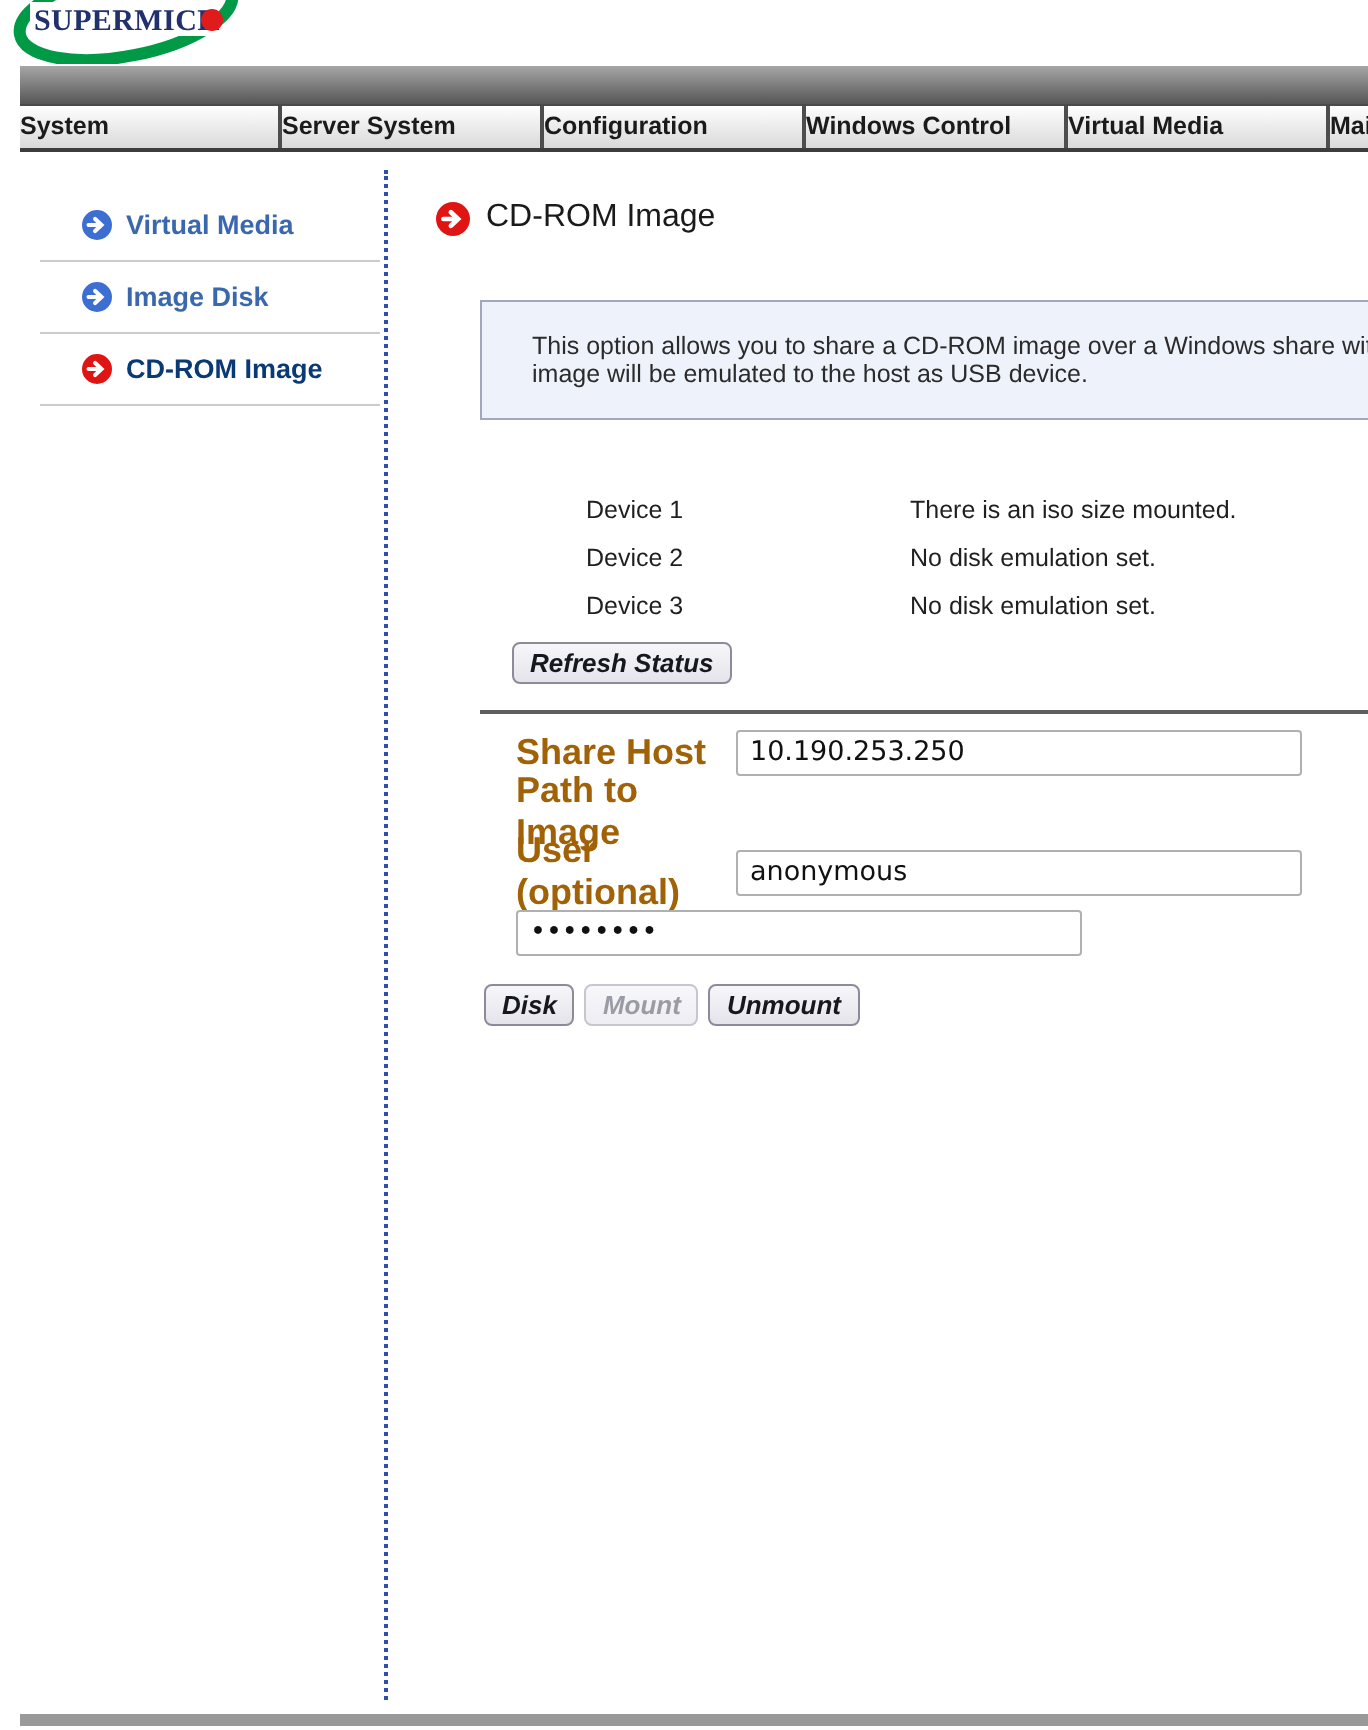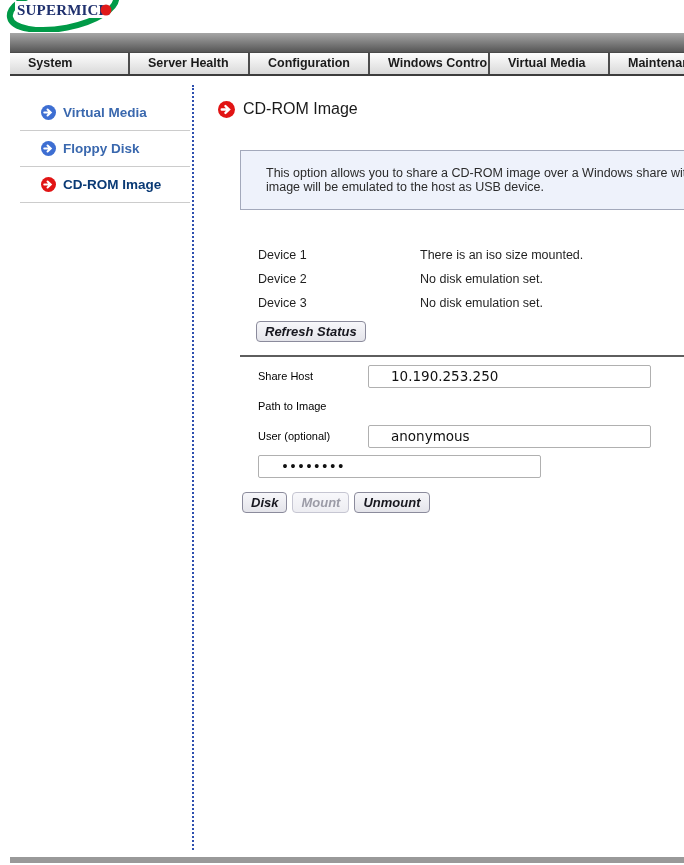--- a/index.html
+++ b/index.html
@@ -16,23 +16,23 @@
   }
   
   .tabs{
     position:absolute;left:10px;top:52px;height:24px;width:800px;
     display:flex;
     background:linear-gradient(#fefefe,#d9d9d9);
     border-top:1px solid #4a4a4a;border-bottom:2px solid #3c3c3c;
     box-sizing:border-box;
   }
   .tab{
-    width:120px;box-sizing:border-box;border-right:2px solid #4d4d4d;
+    width:131px;box-sizing:border-box;border-right:2px solid #4d4d4d;
     font-size:12.5px;font-weight:bold;color:#1b1b1b;
-    line-height:21px;padding-left:18px;cursor:default;
+    line-height:21px;cursor:default;
     white-space:nowrap;overflow:hidden;
   }
   
   .sidebar{position:absolute;left:20px;top:95px;width:170px;}
   .side-item{
     height:36px;display:flex;align-items:center;gap:7px;
     padding-left:21px;border-bottom:1px solid #ccc;box-sizing:border-box;
     font-size:13.5px;font-weight:bold;cursor:pointer;
   }
   .side-item .lbl{color:#3a68ae;}
@@ -52,41 +52,41 @@
   }
   .infobox{
     margin:32px 0 0 22px;width:898px;height:60px;box-sizing:border-box;
     background:#eef2fb;border:1px solid #a3a9bb;
     padding:15px 0 0 25px;font-size:12.5px;color:#2b2b2b;line-height:14px;
   }
   .infobox div{white-space:nowrap;}
   .devices{margin:33px 0 0 22px;}
   .dev-row{display:flex;height:24px;align-items:center;padding-left:18px;
     font-size:12.5px;color:#1f1f1f;}
-  .dev-row .dlabel{width:162px;flex:0 0 auto;}
+  .dev-row .dlabel{width:162px;flex:0 0 auto;margin-left:35px;}
   .refresh-wrap{margin:6px 0 0 16px;}
   .btn{
     font-family:"Liberation Sans",sans-serif;font-size:13px;font-weight:bold;
     color:#17171f;background:linear-gradient(#f7f7fa,#e4e4ea);
     border:1px solid #8b8b9c;border-radius:4px;padding:2px 8px;height:21px;
     cursor:pointer;
     font-style:italic;
   }
   .btn:disabled{color:#9b9ba6;border-color:#c6c6d2;
     background:linear-gradient(#f8f8fb,#ededf2);cursor:default;}
   .sep{
     margin:13px 0 0 22px;width:918px;height:0;
     border:none;border-top:2px solid #5e5e5e;
   }
   .form{margin:4px 0 0 22px;}
   .f-row{display:flex;align-items:center;height:30px;padding-left:18px;}
-  .f-row label{width:110px;flex:0 0 auto;font-size:11px;color:#000000;}
+  .f-row label{width:110px;flex:0 0 auto;font-size:18px;color:#a16207;font-weight:bold;}
   .f-row input{
     width:283px;height:23px;box-sizing:border-box;
-    border:1px solid #b0b0b0;border-radius:2px;padding:1px 22px;
+    border:1px solid #b0b0b0;border-radius:2px;padding:1px 6px;
     font-family:"DejaVu Sans",sans-serif;font-size:13.5px;color:#111;
     background:#fff;
   }
   .actions{display:flex;gap:5px;margin:11px 0 0 24px;}
   
   .bottombar{position:absolute;left:10px;top:857px;width:674px;height:6px;background:#999;}
 </style>
 </head>
 <body>
 
@@ -96,21 +96,21 @@
     <rect x="9" y="1" width="94" height="17" fill="#fff"></rect>
     <text x="11" y="15" font-family="Liberation Serif, serif" font-weight="bold" font-size="15" fill="#20316e" letter-spacing="0.2">SUPERMICR</text>
     <circle cx="100" cy="10" r="5.5" fill="#e01b1b"></circle>
   </svg>
 </div>
 
 <div class="topbar"></div>
 
 <div class="tabs">
   <div class="tab">System</div>
-  <div class="tab">Server Health</div>
+  <div class="tab">Server System</div>
   <div class="tab">Configuration</div>
   <div class="tab">Windows Control</div>
   <div class="tab">Virtual Media</div>
   <div class="tab">Maintenance</div>
 </div>
 
 <div class="sidebar">
   <div class="side-item">
     <span class="ca blue">
       <svg viewBox="0 0 16 16" width="15" height="15">
@@ -120,21 +120,21 @@
     </span>
     <span class="lbl">Virtual Media</span>
   </div>
   <div class="side-item">
     <span class="ca blue">
       <svg viewBox="0 0 16 16" width="15" height="15">
           <circle cx="8" cy="8" r="8" fill="currentColor"></circle>
           <path d="M3.5 8h6.2M7 4.8 10.4 8 7 11.2" stroke="#fff" stroke-width="2.2" fill="none" stroke-linecap="round"></path>
         </svg>
     </span>
-    <span class="lbl">Floppy Disk</span>
+    <span class="lbl">Image Disk</span>
   </div>
   <div class="side-item sel">
     <span class="ca red">
       <svg viewBox="0 0 16 16" width="15" height="15">
           <circle cx="8" cy="8" r="8" fill="currentColor"></circle>
           <path d="M3.5 8h6.2M7 4.8 10.4 8 7 11.2" stroke="#fff" stroke-width="2.2" fill="none" stroke-linecap="round"></path>
         </svg>
     </span>
     <span class="lbl">CD-ROM Image</span>
   </div>

